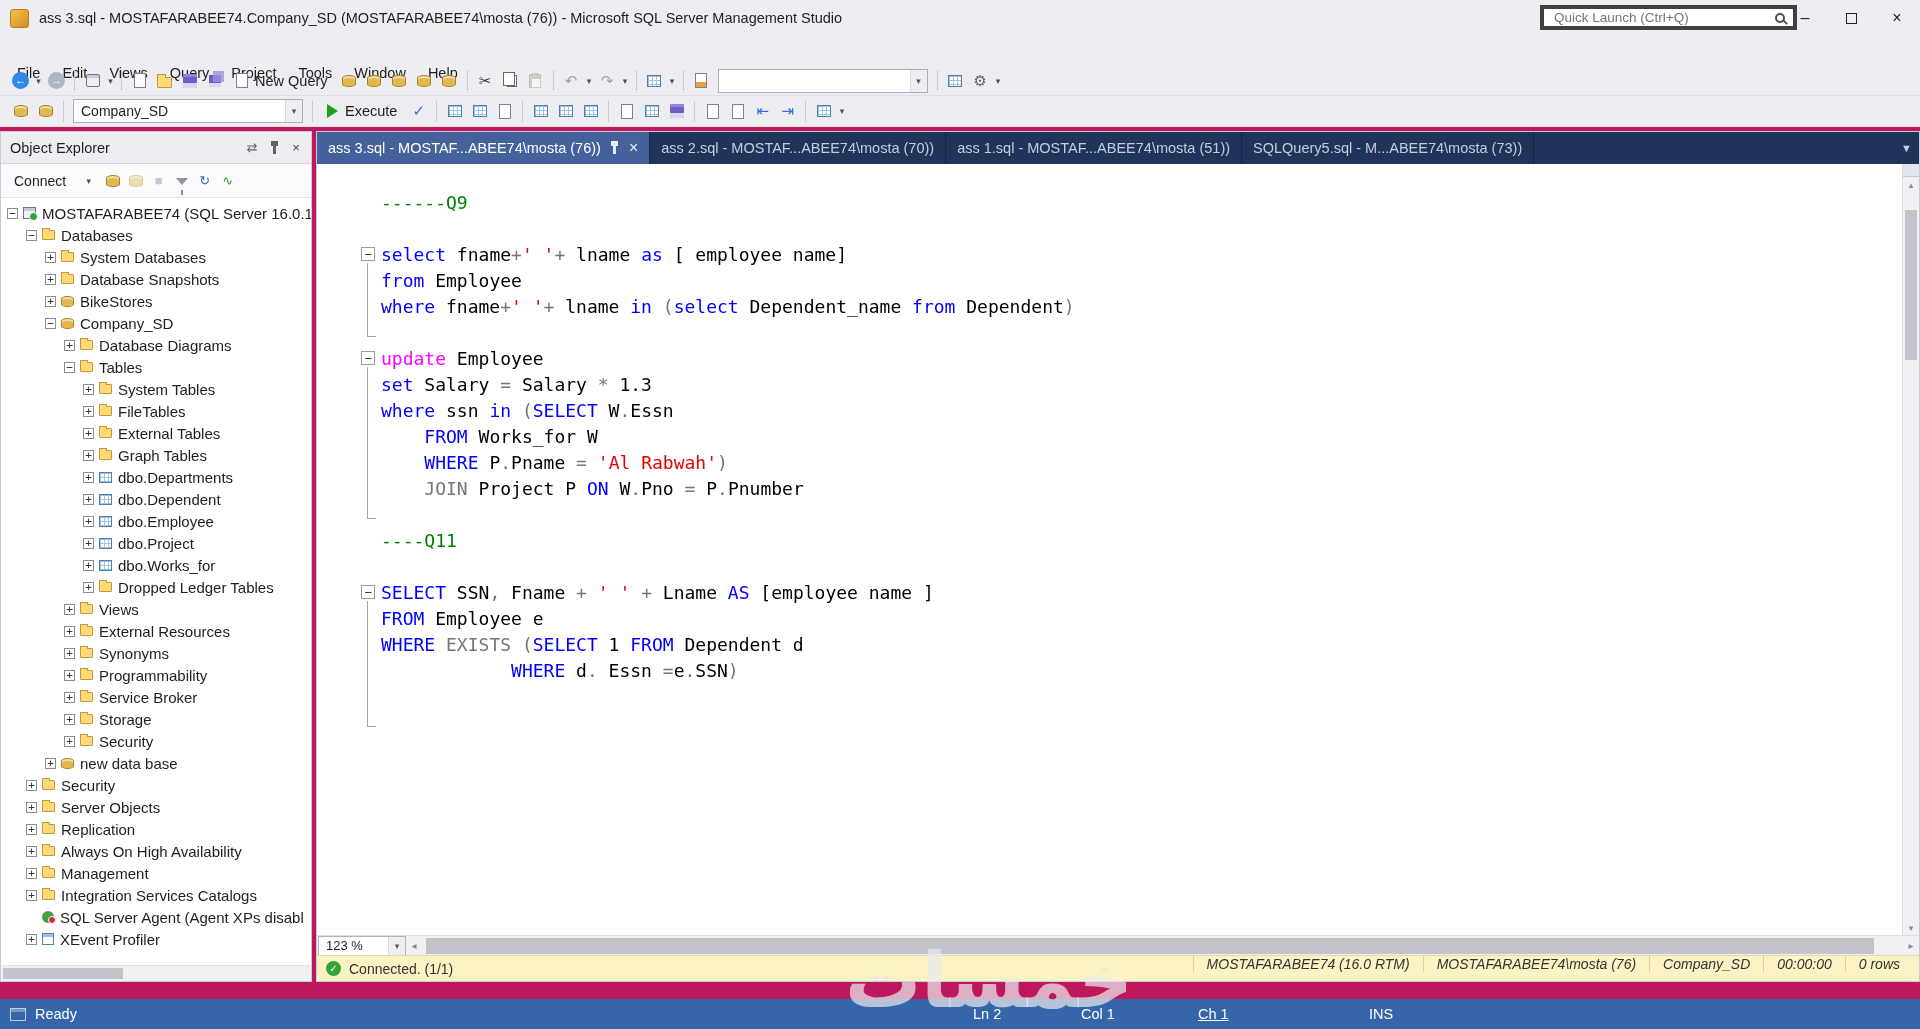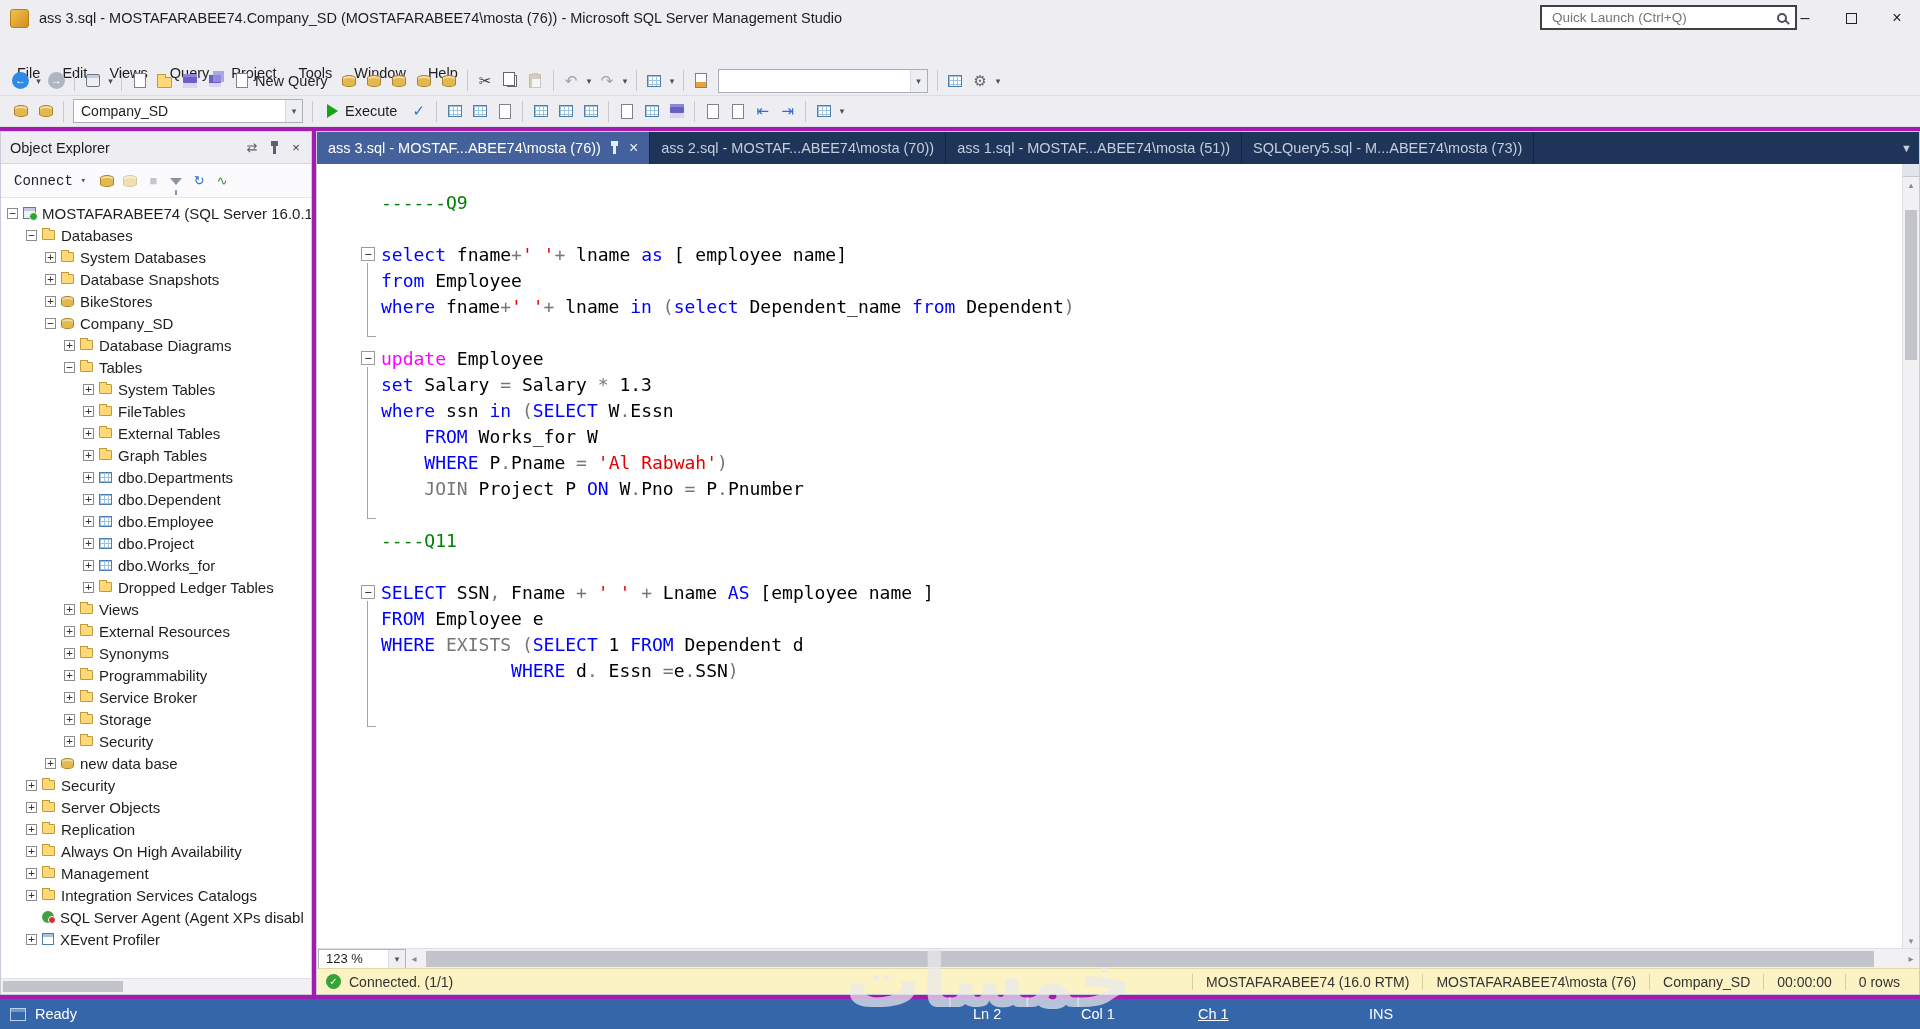--- a/index.html
+++ b/index.html
@@ -6,21 +6,21 @@
   *{box-sizing:border-box;}
   .window{position:relative;width:1920px;height:1029px;background:#EEEEF2;overflow:hidden;
           font-family:"Liberation Sans",sans-serif;color:#1e1e1e;}
 
   
   .titlebar{height:36px;display:flex;align-items:center;padding-left:10px;position:relative;background:#EEEEF2;}
   .app-icon{width:19px;height:19px;border-radius:3px;background:linear-gradient(135deg,#F2C14E,#D18F1F);
             border:1px solid #B97E18;margin-right:10px;flex:none;}
   .title-text{font-size:14.5px;white-space:nowrap;}
   .quick-launch{position:absolute;left:1540px;top:5px;width:257px;height:25px;background:#fff;
-                border:2px solid #404040;display:flex;align-items:center;padding:0 8px;}
+                border:4px solid #404040;display:flex;align-items:center;padding:0 8px;}
   .quick-launch input{border:none;outline:none;flex:1;font-size:13.5px;color:#6F747D;background:transparent;
                       font-family:"Liberation Sans",sans-serif;}
   .mag{width:10px;height:10px;border:2px solid #4A5058;border-radius:50%;position:relative;flex:none;}
   .mag::after{content:"";position:absolute;width:6px;height:2px;background:#4A5058;transform:rotate(45deg);right:-5px;bottom:-2px;}
   .win-controls{position:absolute;right:0;top:0;height:36px;display:flex;}
   .win-controls .ico{width:46px;height:36px;border-radius:0;font-size:16px;}
 
   
   .menubar{height:30px;display:flex;align-items:center;padding-left:6px;font-size:14.5px;background:#EEEEF2;}
   .menu-item{padding:0 11px;height:100%;display:flex;align-items:center;margin-top:44px;}
@@ -66,30 +66,30 @@
   .s-clipboard::after{content:"";position:absolute;left:1px;top:3px;width:8px;height:8px;background:#fff;border:1px solid #999;}
   .s-play{width:0;height:0;border-left:11px solid #18A318;border-top:7px solid transparent;border-bottom:7px solid transparent;}
   .s-funnel{width:0;height:0;border-left:6px solid transparent;border-right:6px solid transparent;border-top:7px solid #8A94A6;margin-top:1px;}
   .s-funnel::after{content:"";position:absolute;top:5px;left:-1px;width:2px;height:5px;background:#8A94A6;}
   .s-server{width:14px;height:13px;background:#ECEFF3;border:1px solid #6E7684;border-radius:2px;box-shadow:inset 0 3px 0 #C3CCD8;}
   .s-pin{width:3px;height:9px;background:#5A6170;margin-top:4px;}
   .s-pin::before{content:"";position:absolute;left:-2px;top:-4px;width:7px;height:5px;background:#5A6170;}
   .s-winbox{width:11px;height:11px;border:1px solid #222;}
 
   
-  .main{height:872px;display:flex;padding:4px 0 4px 0;background:#a21caf;position:relative;}
+  .main{height:872px;display:flex;padding:4px 0 17px 0;background:#be185d;position:relative;}
 
   
   .oe-panel{width:312px;margin-left:0;background:#fff;border:1px solid #C9CBDA;display:flex;flex-direction:column;flex:none;}
   .oe-header{height:32px;background:#EEEEF2;border-bottom:1px solid #D5D7E0;display:flex;align-items:center;
              padding:0 4px 0 9px;font-size:14.5px;}
   .oe-header-title{flex:1;}
   .oe-header .ico{width:22px;height:22px;font-size:13px;}
   .oe-connect{height:34px;display:flex;align-items:center;padding-left:6px;border-bottom:1px solid #E3E4EC;background:#FBFBFD;}
-  .connect-btn{display:inline-flex;align-items:center;gap:5px;font-size:14px;padding:0 7px;height:24px;font-family:Liberation Mono, monospace;}
+  .connect-btn{display:inline-flex;align-items:center;gap:17px;font-size:14px;padding:0 7px;height:24px;}
   .oe-connect .ico{width:23px;height:23px;font-size:13px;}
   .oe-tree{flex:1;overflow:hidden;padding-top:4px;}
   .tree-row{display:flex;align-items:center;height:22px;font-size:15px;white-space:nowrap;}
   .t-box{width:11px;height:11px;border:1px solid #8C8C8C;background:#fff;color:#333;display:inline-flex;
          align-items:center;justify-content:center;font-size:11px;margin-right:5px;flex:none;
          font-family:"DejaVu Sans Mono",monospace;line-height:9px;}
   .t-ico{width:16px;height:14px;margin-right:6px;position:relative;display:inline-flex;align-items:center;justify-content:center;flex:none;}
   .i-folder{width:13px;height:10px;background:#FFD978;border:1px solid #C09A35;border-radius:1px;position:relative;}
   .i-folder::before{content:"";position:absolute;top:-3px;left:-1px;width:6px;height:2px;background:#FFD978;border:1px solid #C09A35;border-bottom:none;}
   .i-db{width:13px;height:11px;background:#E3B84E;border:1px solid #A8832B;border-radius:6px/3px;box-shadow:inset 0 2px 0 rgba(255,255,255,.5);}
@@ -144,21 +144,21 @@
   .hs-track{flex:1;height:20px;background:#F1F1F4;position:relative;}
   .hs-arrow{position:absolute;top:0;bottom:0;width:16px;display:flex;align-items:center;justify-content:center;
             font-size:10px;color:#868999;}
   .hs-arrow.left{left:0;} .hs-arrow.right{right:0;}
   .hs-thumb{position:absolute;left:20px;right:45px;top:2px;bottom:2px;background:#C2C3CB;}
 
   .strip{height:26px;background:#FBF3C4;border-top:1px solid #E3D9A5;display:flex;align-items:center;
          font-size:14px;color:#333;position:relative;padding-left:9px;flex:none;}
   .strip-check{width:15px;height:15px;border-radius:50%;background:#36A336;color:#fff;font-size:10px;line-height:15px;
                text-align:center;margin-right:8px;flex:none;}
-  .strip-right{position:absolute;right:6px;top:0;bottom:0;display:flex;align-items:center;}
+  .strip-right{position:absolute;right:6px;top:0;bottom:0;display:flex;align-items:flex-start;font-style:italic;}
   .strip-seg{display:flex;align-items:center;padding:0 13px;border-left:1px solid #D8CF9F;white-space:nowrap;}
 
   
   .statusbar{height:30px;background:#3566A9;color:#fff;font-size:14.5px;display:flex;align-items:center;position:relative;}
   .sb-ready-icon{width:16px;height:13px;border:1px solid #BCD0EE;margin:0 9px 0 10px;flex:none;
                  box-shadow:inset 0 3px 0 rgba(188,208,238,.45);}
   .sb-abs{position:absolute;top:0;bottom:0;display:flex;align-items:center;}
   .sb-ln{left:973px;} .sb-col{left:1081px;} .sb-ch{left:1198px;text-decoration:underline;} .sb-ins{left:1369px;}
 
   .watermark{position:absolute;left:845px;top:936px;font-size:76px;font-weight:bold;color:rgba(233,233,236,.72);

